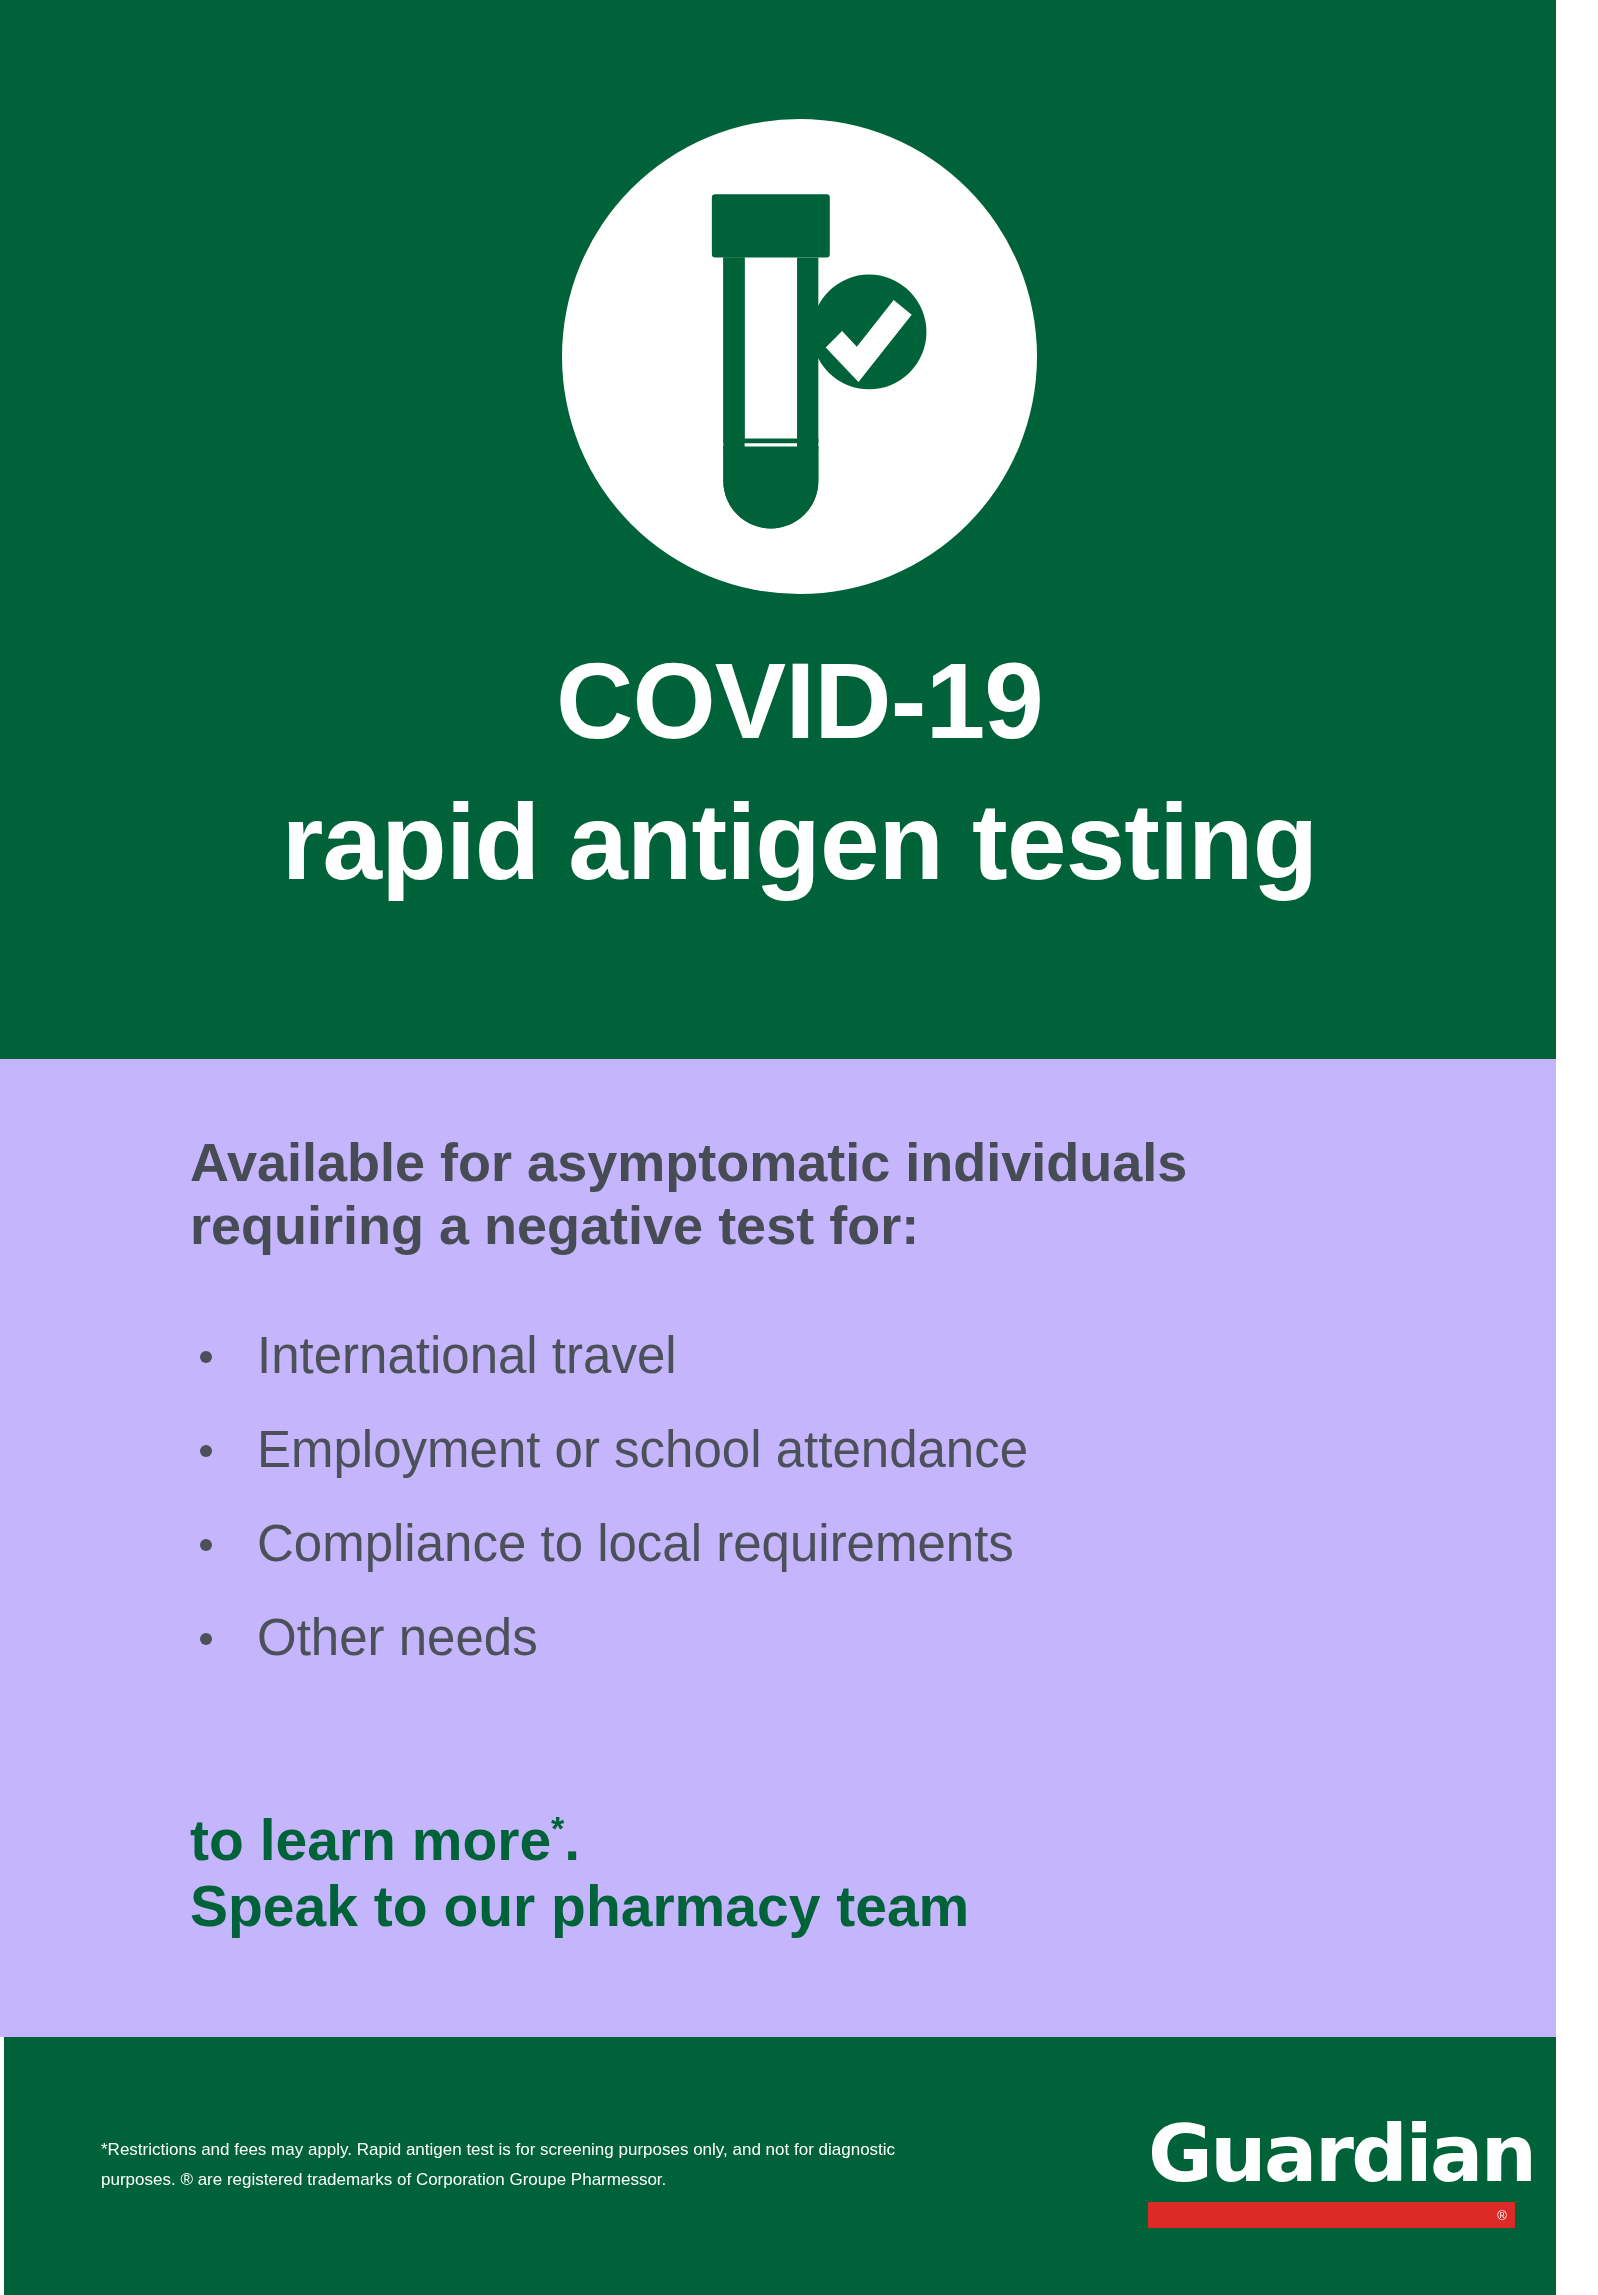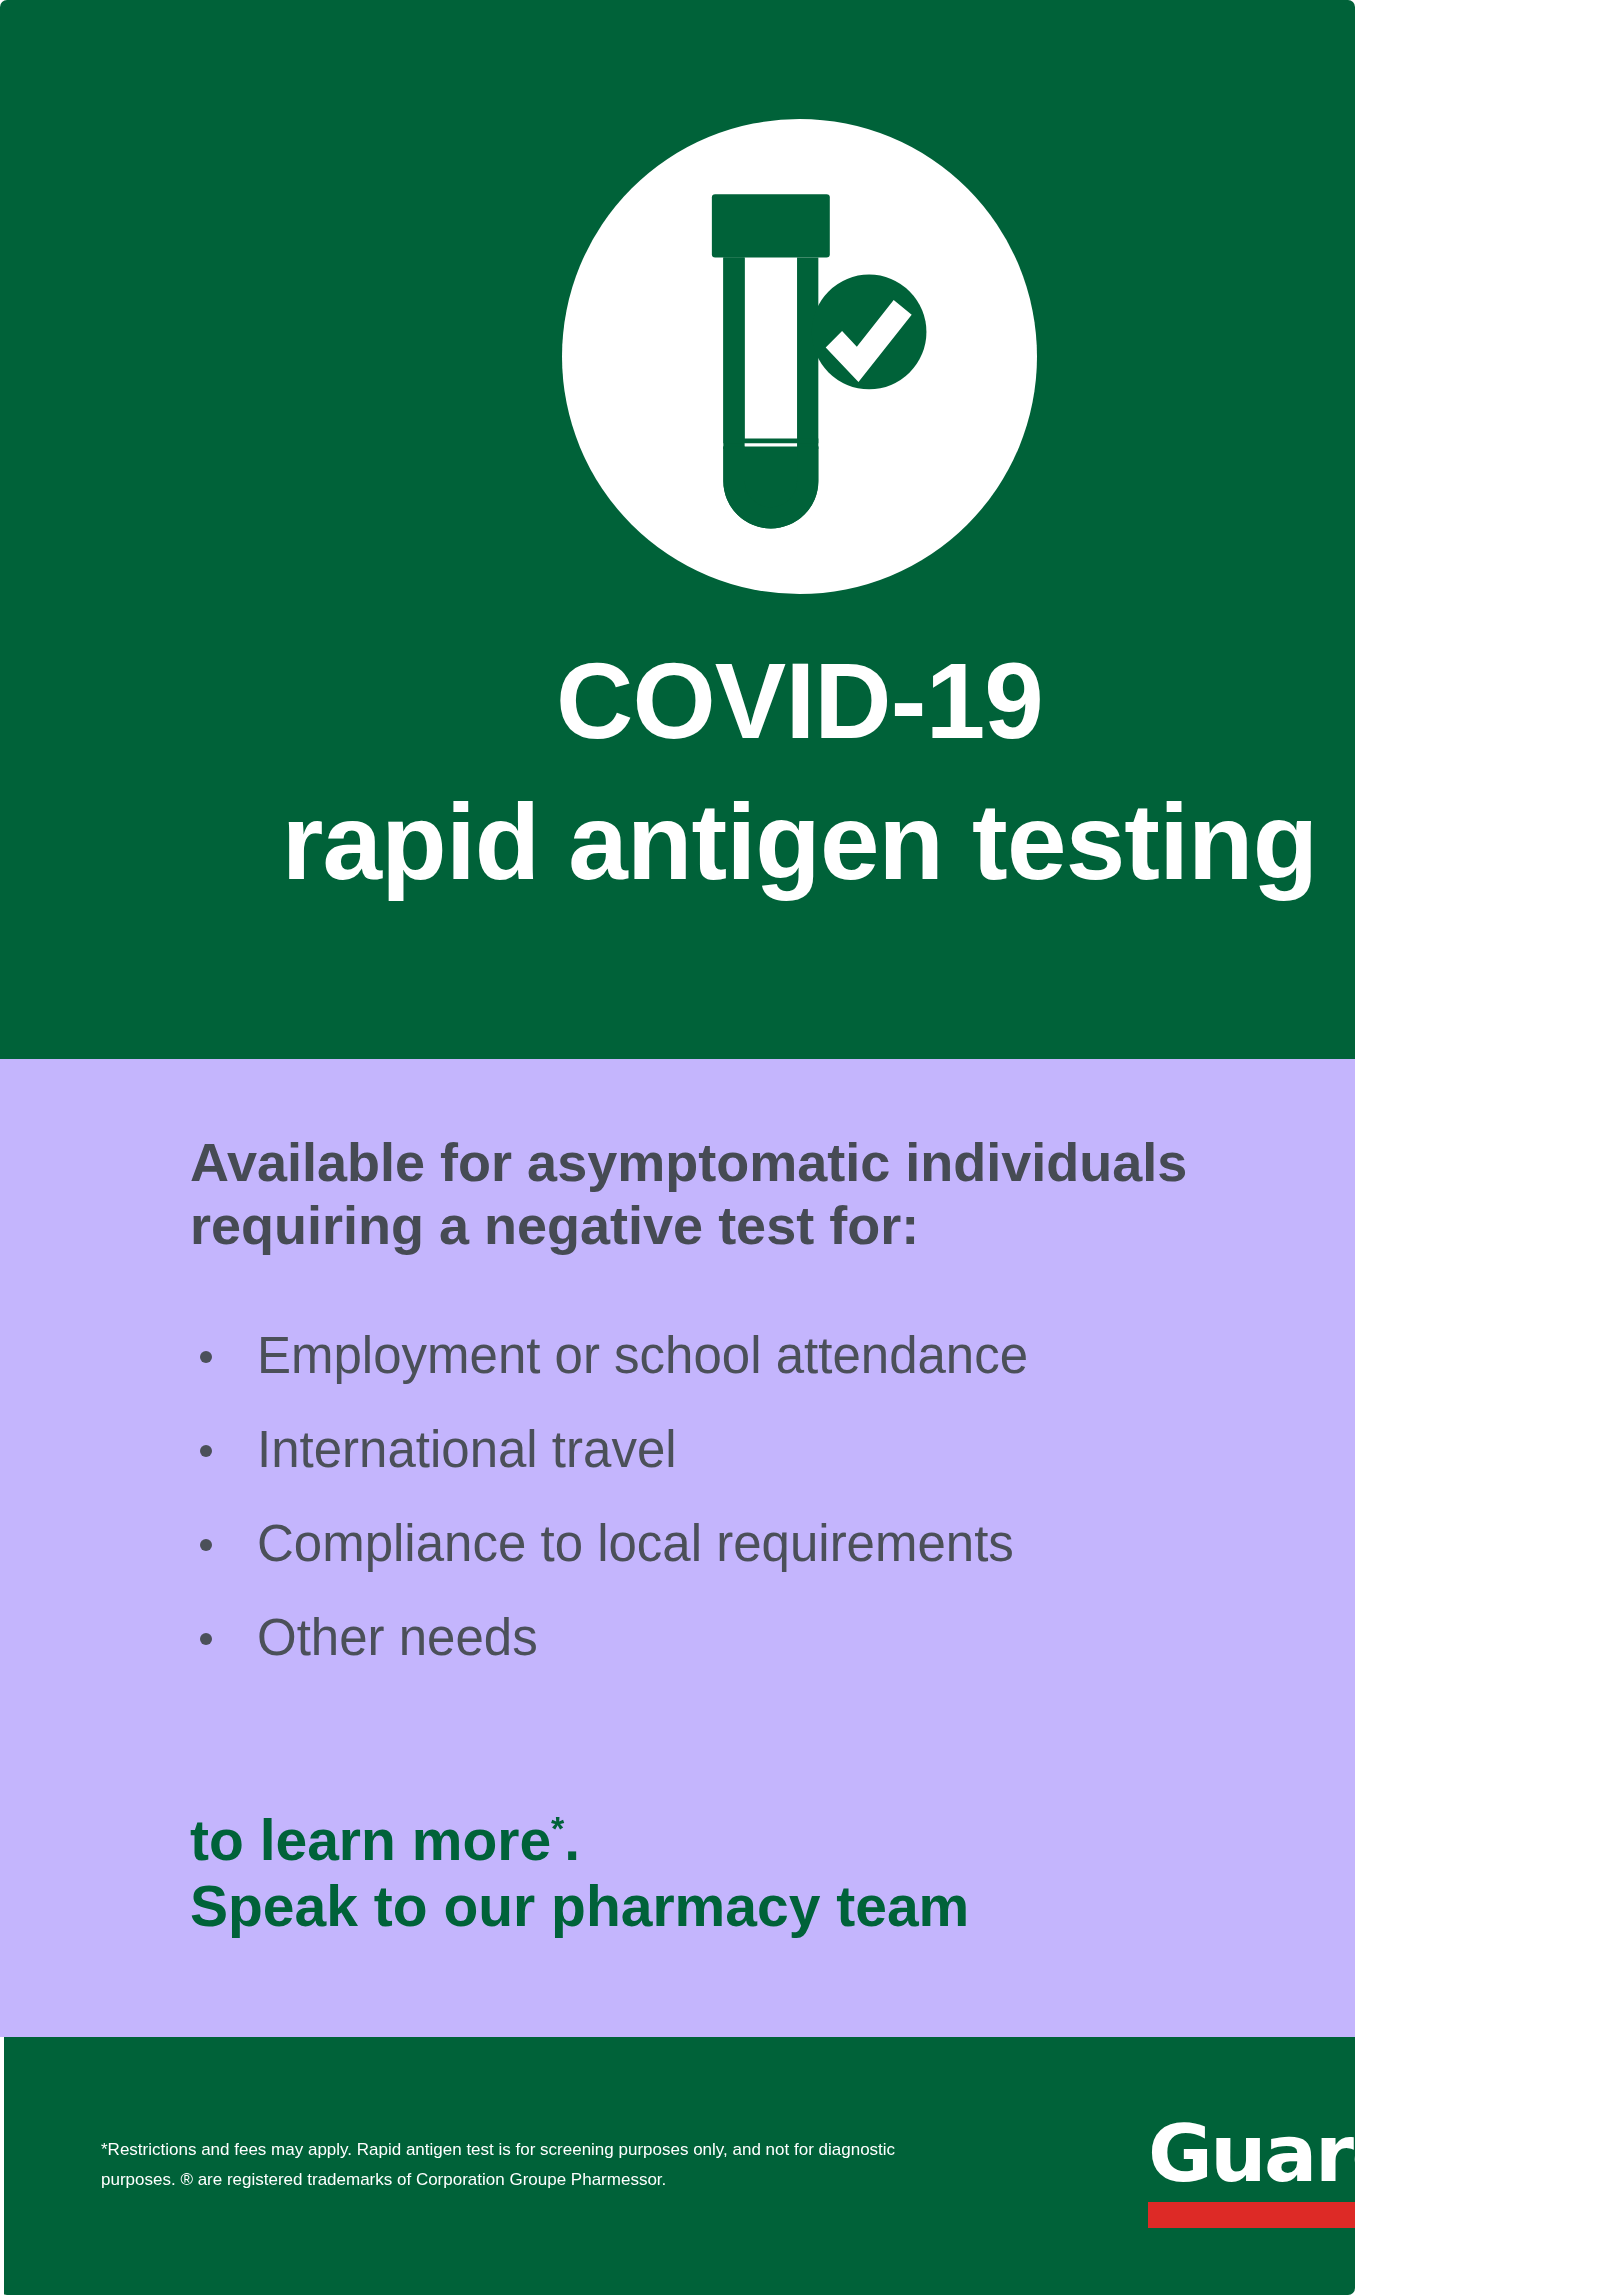--- a/index.html
+++ b/index.html
@@ -6,25 +6,24 @@
     margin: 0;
     padding: 0;
     background: #ffffff;
   }
   body {
     font-family: "Liberation Sans", sans-serif;
   }
 
   #poster {
     position: relative;
-    width: 1355px;
+    width: 1556px;
     height: 2295px;
     overflow: hidden;
     background: #ffffff;
-    border-radius: 7px;
   }
 
   
   .header-band {
     position: absolute;
     left: 0;
     top: 0;
     width: 1599px;
     height: 1059px;
     background: #006239;
@@ -224,25 +223,25 @@
   <div class="body-area">
 
     <div class="subhead">
       <span class="sh-line">Available for asymptomatic individuals</span>
       <span class="sh-line">requiring a negative test for:</span>
     </div>
 
     <ul class="bullet-list">
       <li>
         <span class="dot"></span>
+        <span>International travel</span>
+      </li>
+      <li>
+        <span class="dot"></span>
         <span>Employment or school attendance</span>
-      </li>
-      <li>
-        <span class="dot"></span>
-        <span>International travel</span>
       </li>
       <li>
         <span class="dot"></span>
         <span>Compliance to local requirements</span>
       </li>
       <li>
         <span class="dot"></span>
         <span>Other needs</span>
       </li>
     </ul>

